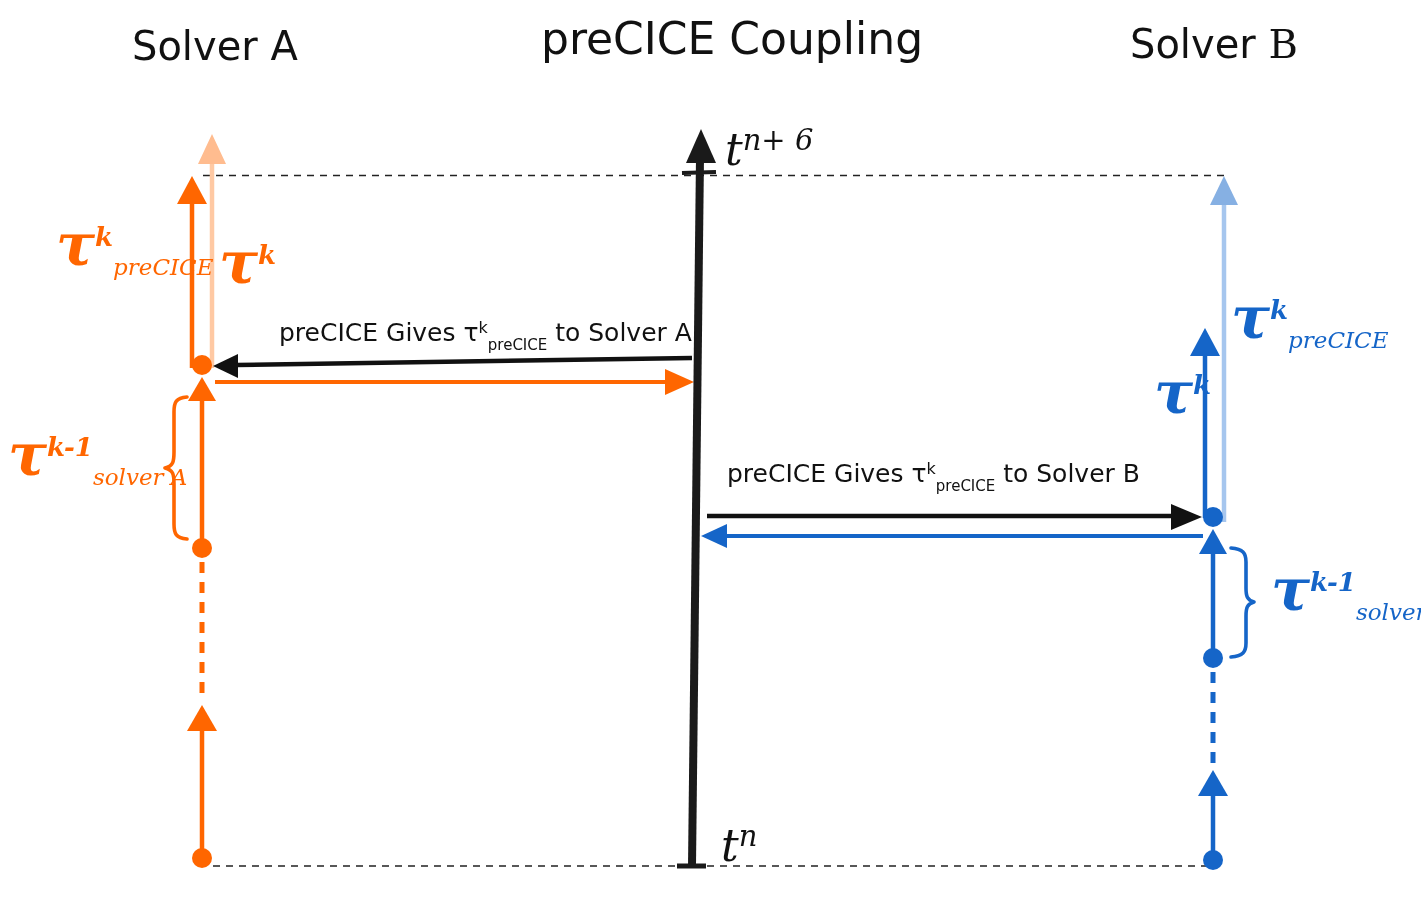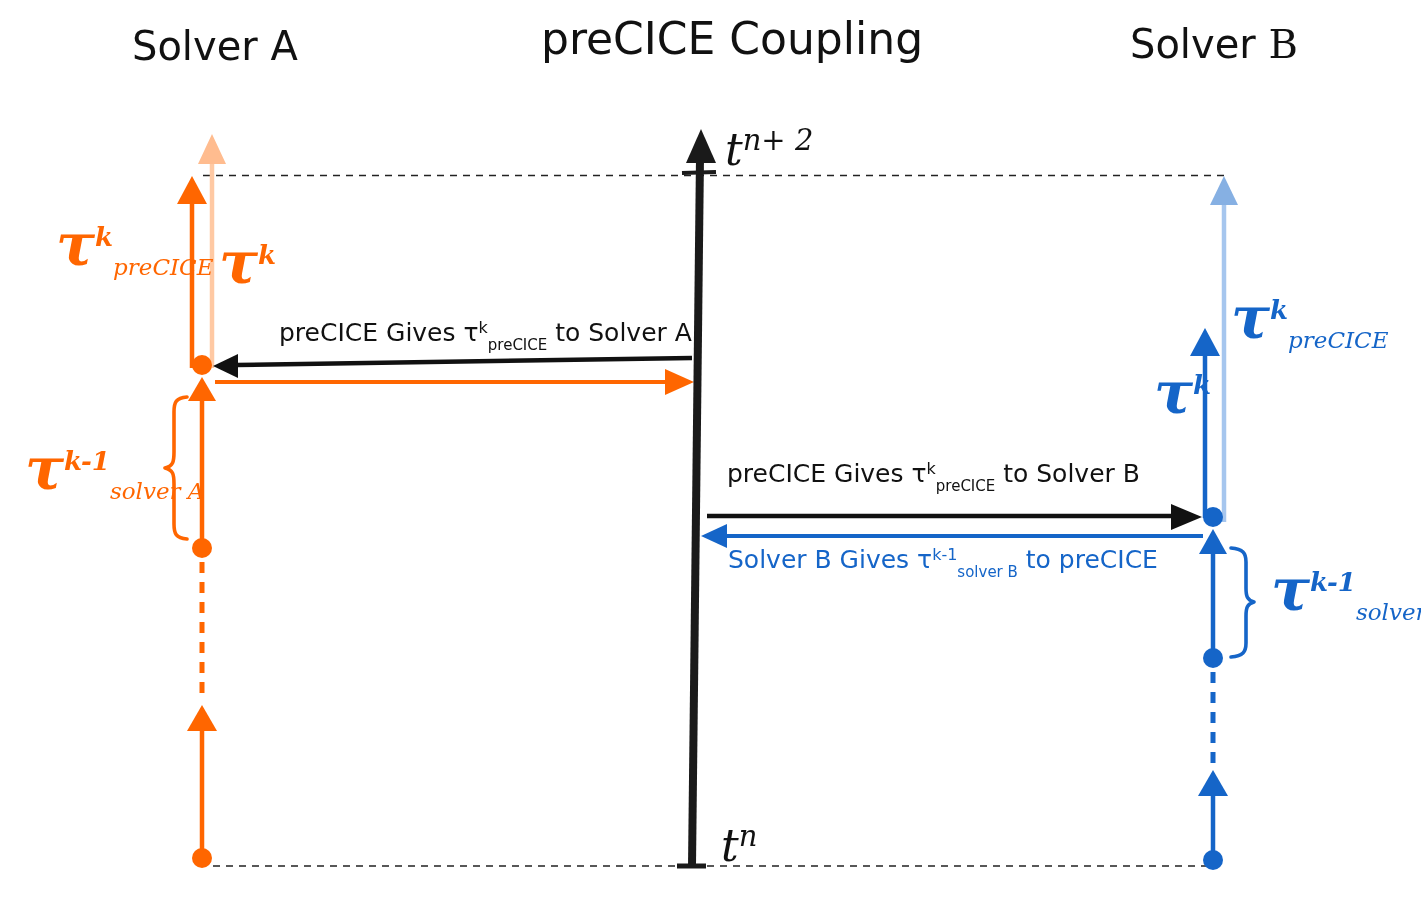--- a/index.html
+++ b/index.html
@@ -86,35 +86,34 @@
   </svg>
 
   <div class="lbl hd" style="left:132px;top:26px;">
     <span>Solver A</span>
   </div>
   <div class="lbl title" style="left:541px;top:17px;">
     <span>preCICE Coupling</span>
   </div>
   <div class="lbl hd" style="left:1130px;top:24px;"><span>Solver </span><span class="serif-letter">B</span></div>
 
-  <div class="lbl tlab" style="left:725px;top:126px;"><span>t</span><span class="t-sup">n+ 2</span></div>
+  <div class="lbl tlab" style="left:725px;top:126px;"><span>t</span><span class="t-sup">n+ 6</span></div>
   <div class="lbl tlab" style="left:708px;top:822px;margin-left:13px;"><span>t</span><span class="t-sup">n</span></div>
 
   <div class="lbl msg c-black" style="left:231px;top:320px;margin-left:48px;"><span>preCICE Gives τ</span><span class="m-sup">k</span><span class="m-sub">preCICE</span><span> to Solver A</span></div>
 
 
   <div class="lbl msg c-black" style="left:727px;top:461px;"><span>preCICE Gives τ</span><span class="m-sup">k</span><span class="m-sub">preCICE</span><span> to Solver B</span></div>
 
-  <div class="lbl msg c-blue" style="left:728px;top:547px;"><span>Solver B Gives τ</span><span class="m-sup">k-1</span><span class="m-sub">solver B</span><span> to preCICE</span></div>
 
   <div class="lbl tau c-orange" style="left:56px;top:216px;"><span>τ</span><span class="t-sup">k</span><span class="t-sub">preCICE</span></div>
 
   <div class="lbl tau c-orange" style="left:219px;top:234px;"><span>τ</span><span class="t-sup">k</span></div>
 
-  <div class="lbl tau c-orange" style="left:8px;top:440px;margin-left:17px;"><span>τ</span><span class="t-sup">k-1</span><span class="t-sub">solver A</span></div>
+  <div class="lbl tau c-orange" style="left:8px;top:426px;"><span>τ</span><span class="t-sup">k-1</span><span class="t-sub">solver A</span></div>
 
   <div class="lbl tau c-blue" style="left:1231px;top:289px;"><span>τ</span><span class="t-sup">k</span><span class="t-sub">preCICE</span></div>
 
   <div class="lbl tau c-blue" style="left:1154px;top:364px;"><span>τ</span><span class="t-sup">k</span></div>
 
   <div class="lbl tau c-blue" style="left:1271px;top:561px;"><span>τ</span><span class="t-sup">k-1</span><span class="t-sub">solver B</span></div>
 
 </div>
 
 </body></html>

